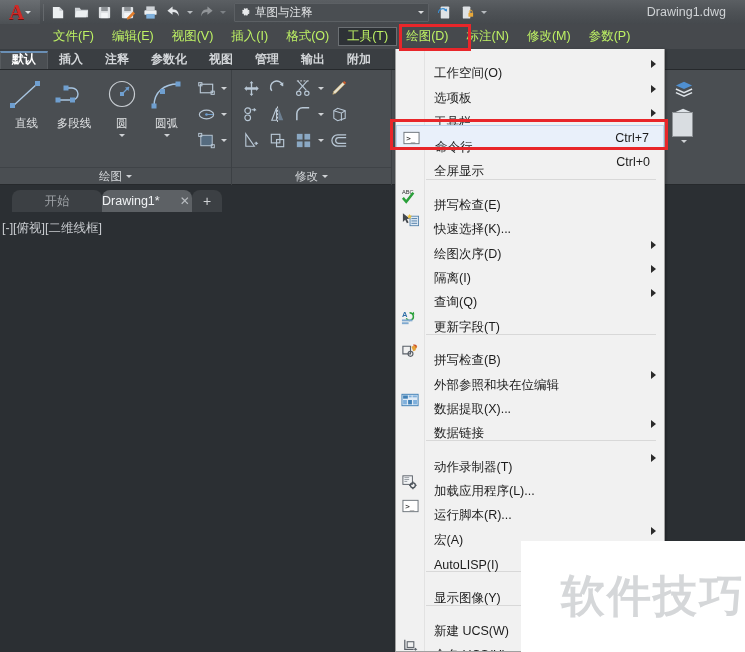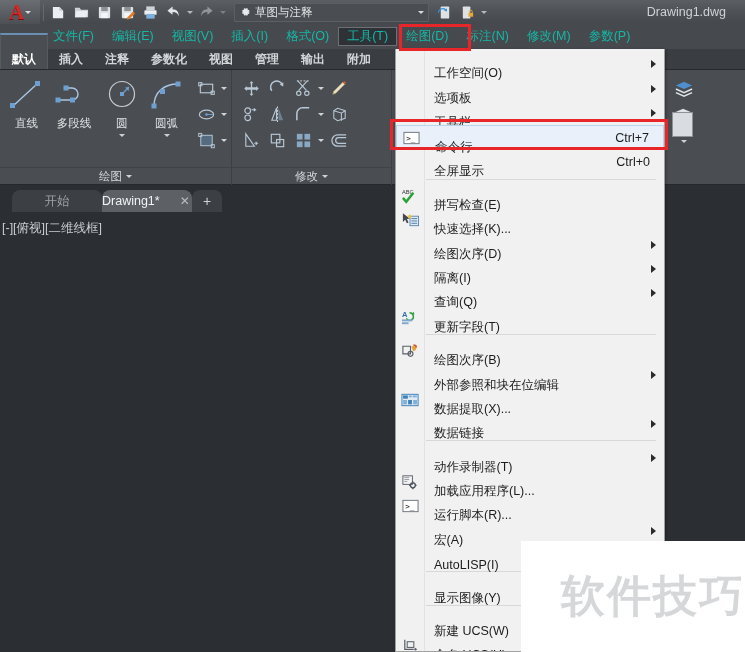--- a/index.html
+++ b/index.html
@@ -83,21 +83,21 @@
   }
 
   
   .menubar {
     position: absolute; left: 0; top: 24px; width: 745px; height: 25px;
     background: #46494d;
     display: flex; align-items: center;
     padding-left: 44px;
   }
   .menu-item {
-    color: #14b8a6; font-size: 12.5px;
+    color: #bef264; font-size: 12.5px;
     padding: 3px 9px 4px 9px;
     white-space: nowrap; line-height: 1;
     position: relative;
   }
   .menu-item.active {
     background: #2e3236;
     border: 1px solid #6c7074;
     padding: 2px 8px 3px 8px;
   }
 
@@ -111,21 +111,21 @@
   .rtab {
     color: #d3d6d9; font-size: 12px; font-weight: bold;
     padding: 3px 11px 4px 11px; white-space: nowrap; line-height:1;
   }
   .rtab.sel {
     background: #4a4e52;
     border-top: 2px solid #6a8fb5;
     border-left: 1px solid #575b5f;
     border-right: 1px solid #575b5f;
     color: #ffffff;
-    padding-top: 18px;
+    padding-top: 0;
   }
 
   
   .ribbon-body {
     position: absolute; left: 0; top: 70px; width: 745px; height: 115px;
     background: #4a4e52;
     border-bottom: 1px solid #26292c;
     display: flex;
   }
   .panel {
@@ -727,21 +727,21 @@
         <div class="dd-sep"></div>
         <div class="dd-item">
           <span class="dd-ic">
             <svg width="19" height="16" viewBox="0 0 20 16">
               <path d="M2 3h8v8H2z" fill="none" stroke="#5a6068" stroke-width="1.2"></path>
               <circle cx="10" cy="11" r="2.6" fill="none" stroke="#5a6068" stroke-width="1.2"></circle>
               <path d="M11 3.5l4.5-2 1.6 1.6-2 4.5-2.2.6z" fill="#e6a33a"></path>
               <path d="M13 1.5l2.5.6.5 2.4" stroke="#c94a2a" stroke-width="1.2" fill="none"></path>
             </svg>
           </span>
-          <span class="dd-text">绘图次序(B)</span>
+          <span class="dd-text">拼写检查(B)</span>
         </div>
         <div class="dd-item">
           <span class="dd-text">外部参照和块在位编辑</span>
           <span class="dd-sub"></span>
         </div>
         <div class="dd-item">
           <span class="dd-ic">
             <svg width="19" height="16" viewBox="0 0 20 16">
               <rect x="1" y="2" width="17" height="12" fill="#dfeaf5" stroke="#3f7fb5" stroke-width="1"></rect>
               <rect x="2.2" y="3.2" width="5" height="3.4" fill="#3f7fb5"></rect>

